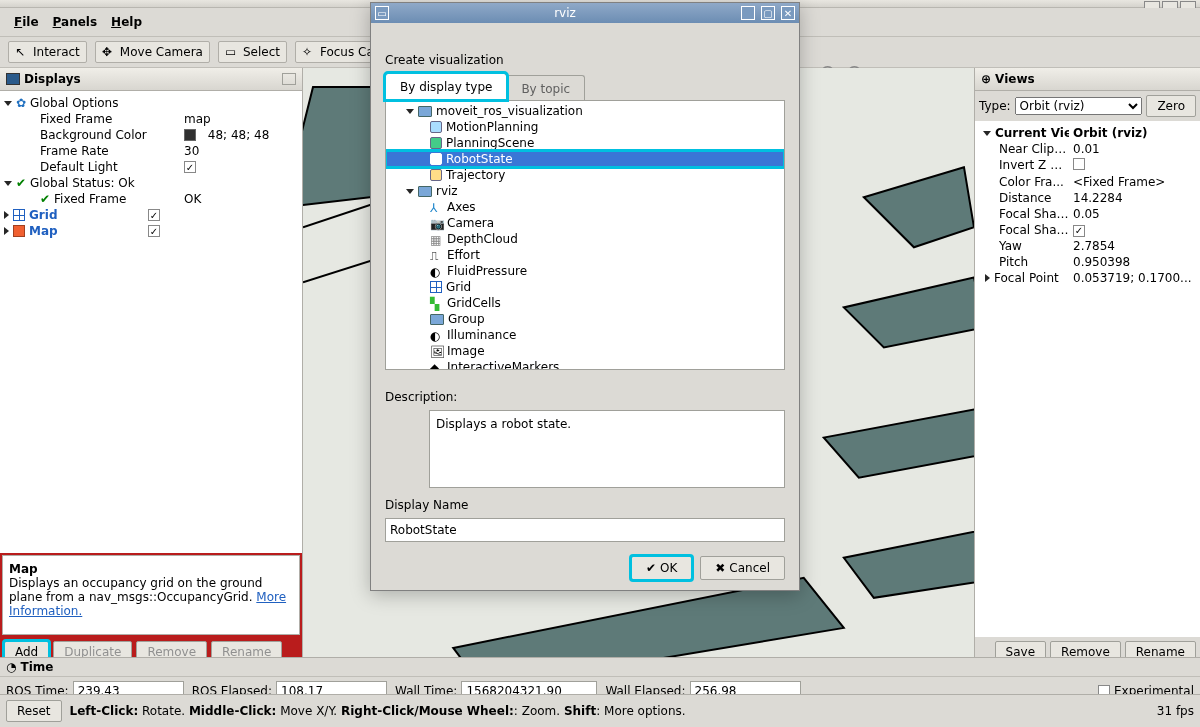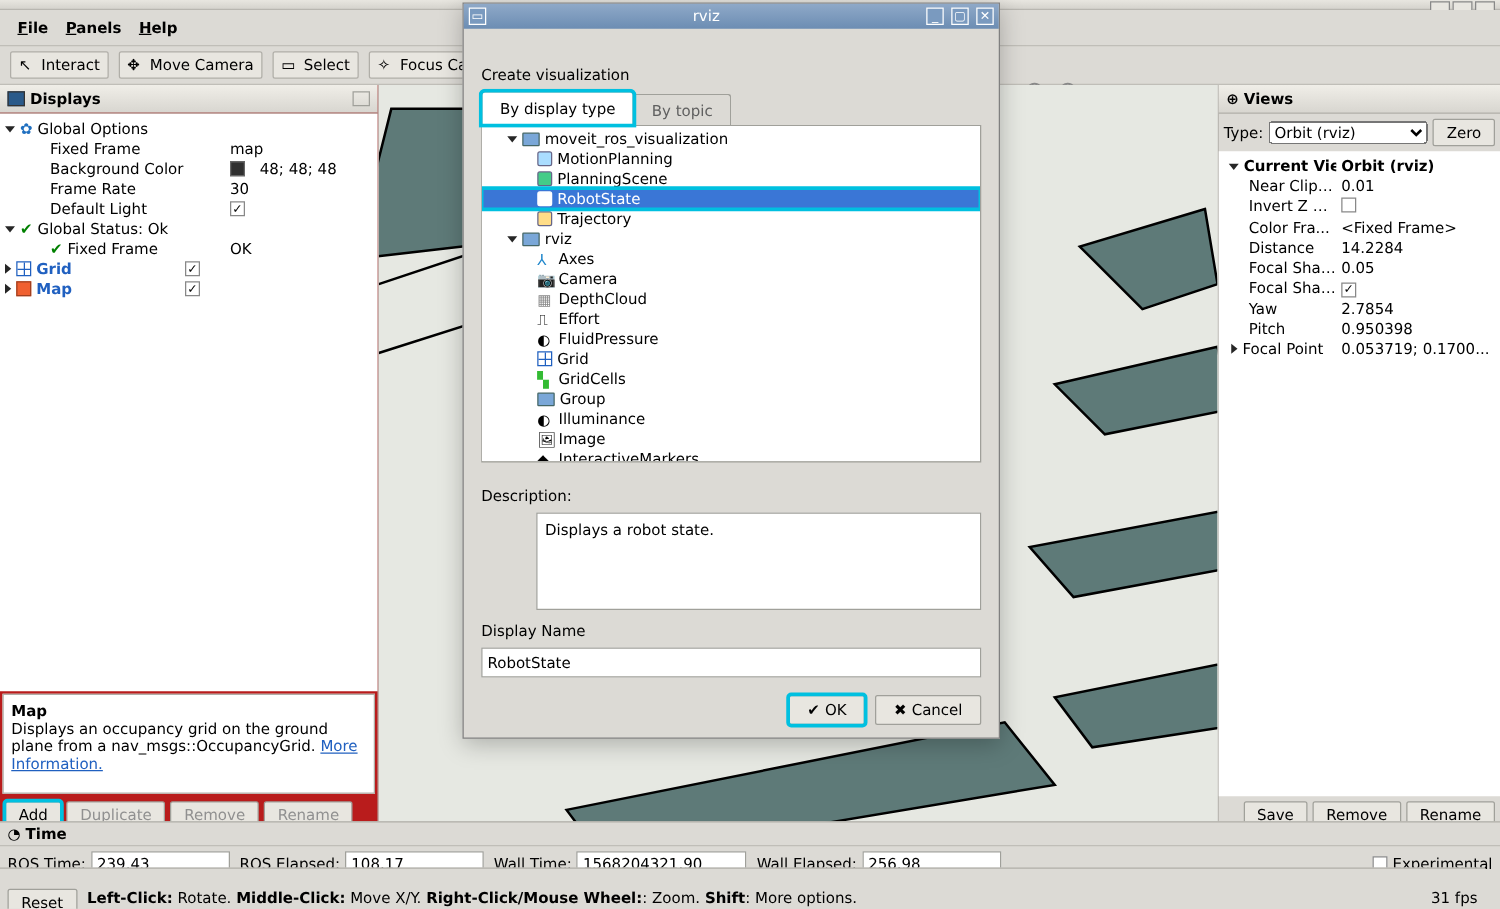--- a/index.html
+++ b/index.html
@@ -72,21 +72,21 @@
 
 
 .time-panel { position:absolute; left:0; right:0; bottom:22px; background:#dcdad5; border-top:1px solid #b0aea8; }
 .time-hdr { padding:2px 6px; font-weight:bold; border-bottom:1px solid #c0beb8; display:flex; align-items:center; gap:4px; }
 .time-row { display:flex; align-items:center; gap:8px; padding:4px 6px; }
 .time-row input { padding:2px 4px; border:1px solid #a0a09a; background:#fff; }
 .time-row .field { display:flex; align-items:center; gap:4px; }
 .time-row .grow { flex:1; }
 
 
-.status { position:absolute; left:0; right:12px; bottom:0; height:22px; background:#dcdad5; border-top:1px solid #b0aea8; display:flex; align-items:flex-start; padding:16px 6px; gap:8px; }
+.status { position:absolute; left:0; right:0; bottom:0; height:22px; background:#dcdad5; border-top:1px solid #b0aea8; display:flex; align-items:center; padding:16px 6px; gap:8px; }
 .status .hint b { font-weight:bold; }
 
 
 .modal { position:absolute; left:370px; top:2px; width:430px; background:#dcdad5; border:1px solid #808080; box-shadow:0 4px 18px rgba(0,0,0,0.25); }
 .modal-title { height:20px; background:linear-gradient(#8fa9c8,#6c8db3); color:#fff; display:flex; align-items:center; padding:0 4px; gap:6px; font-size:11px; }
 .modal-title .t { flex:1; text-align:center; }
 .modal-title .wbtn { width:14px; height:14px; border:1px solid #fff; display:inline-flex; align-items:center; justify-content:center; font-size:10px; background:#7a9abf; }
 .modal-body { padding:10px 14px; }
 .modal-body .label { margin:20px 0 6px; }
 

